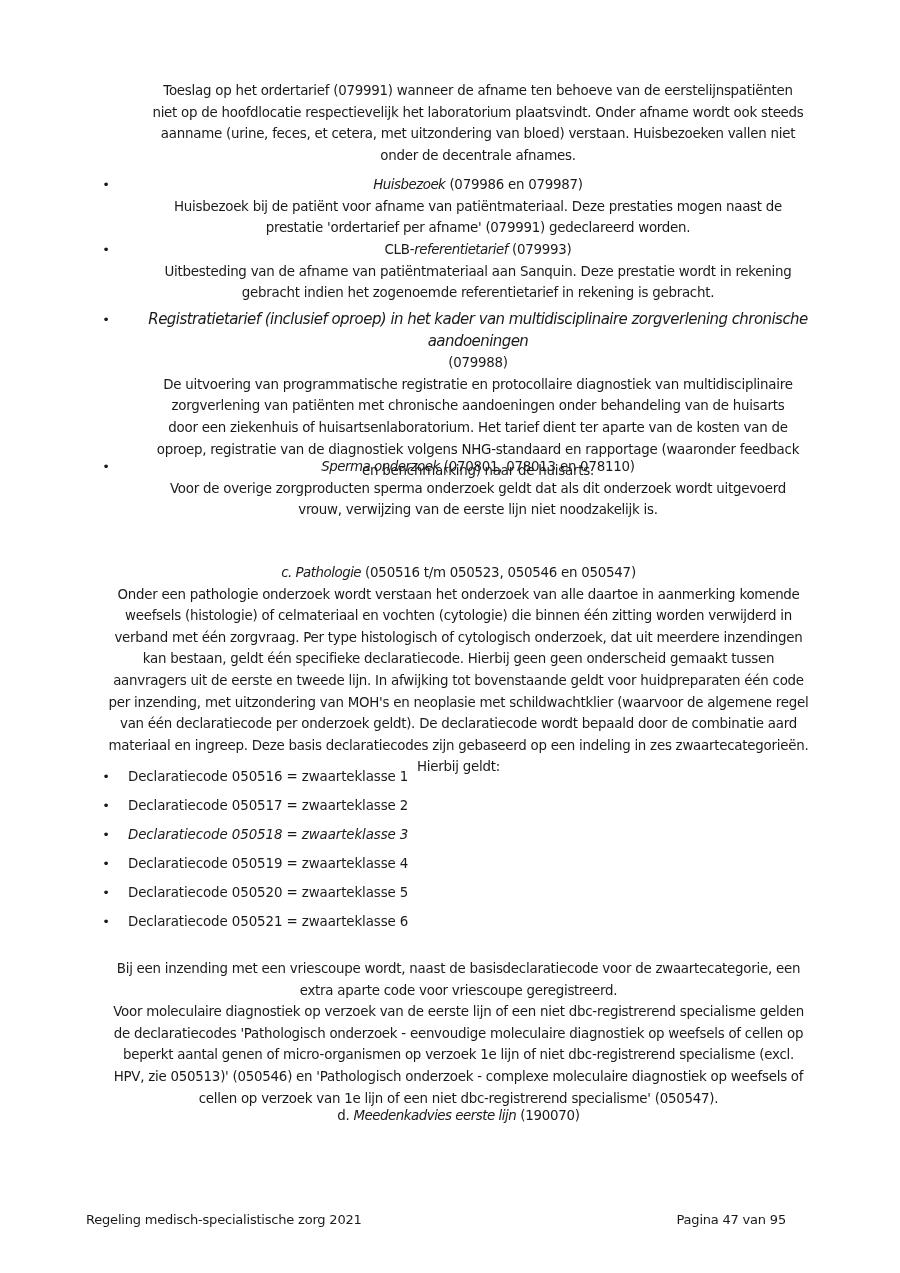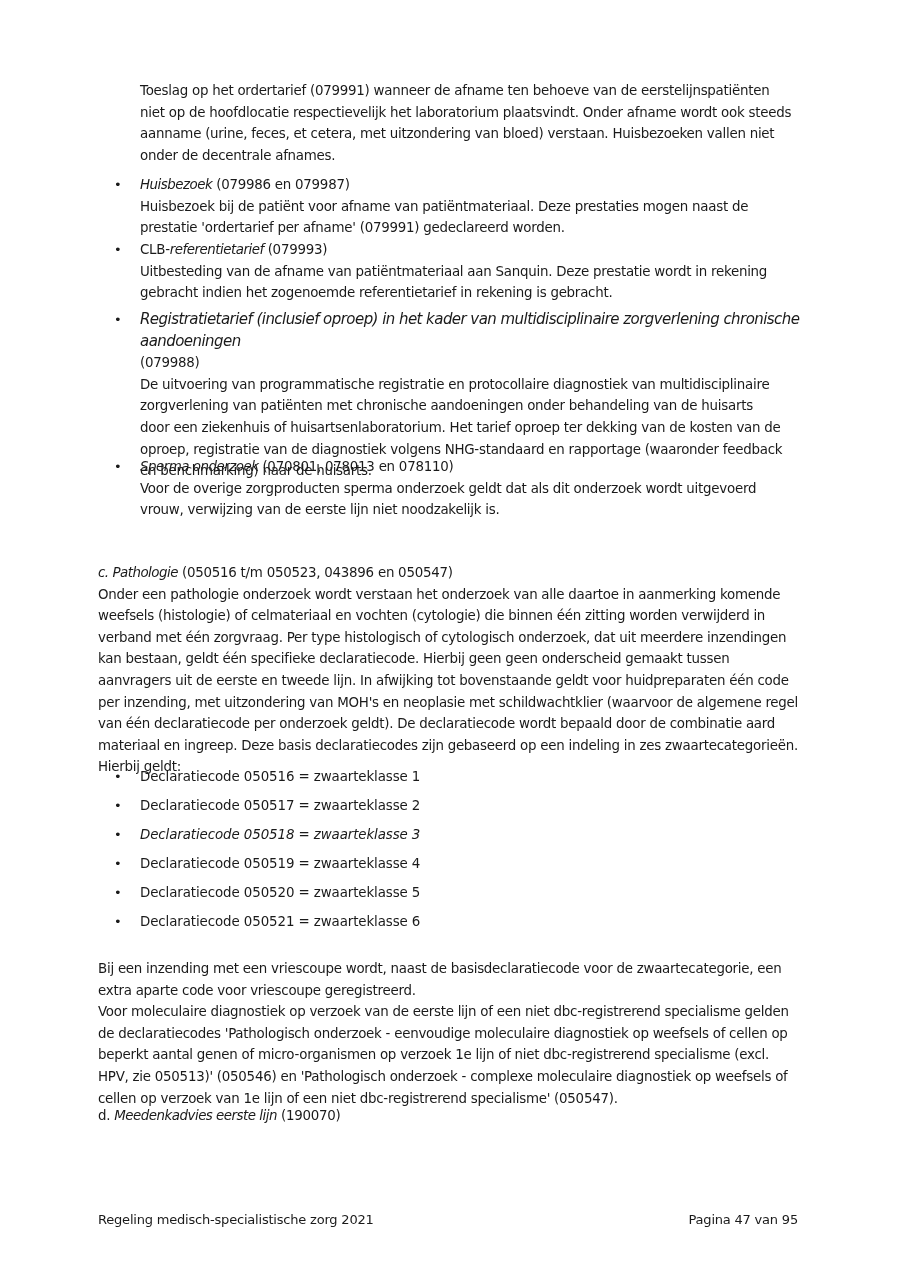--- a/index.html
+++ b/index.html
@@ -1,21 +1,21 @@
 <!DOCTYPE html>
 <html><head>
 <meta charset="utf-8">
 <style>
   html, body { margin: 0; padding: 0; background: #ffffff; }
   body {
     width: 900px; height: 1273px; position: relative; overflow: hidden;
     font-family: "DejaVu Sans", "Liberation Sans", sans-serif;
     color: #1a1a1a;
   }
-  .page { position: absolute; left: 12px; top: 0; width: 864px; height: 1273px; }
+  .page { position: absolute; left: 0; top: 0; width: 864px; height: 1273px; text-align: center; }
   .txt { font-size: 13.4px; line-height: 21.6px; letter-spacing: -0.25px; }
   .block { position: absolute; left: 128px; width: 700px; }
   .para { position: absolute; left: 86px; width: 745px; }
   .bullet {
     position: absolute; left: 102px; width: 8px; font-size: 13px; line-height: 21.6px;
   }
   .it { font-style: italic; letter-spacing: -0.5px; }
   .li-item { position: absolute; left: 128px; font-size: 13.4px; line-height: 21.6px; letter-spacing: -0.1px; }
   .footer { position: absolute; top: 1211px; font-size: 13px; line-height: 18px; letter-spacing: -0.2px; }
 </style>
@@ -44,34 +44,34 @@
     <div>Uitbesteding van de afname van patiëntmateriaal aan Sanquin. Deze prestatie wordt in rekening</div>
     <div>gebracht indien het zogenoemde referentietarief in rekening is gebracht.</div>
   </div>
 
   <span class="bullet" style="top:309px;">•</span>
   <div class="block txt" style="top:309px;">
     <div class="it" style="font-size:15px; letter-spacing:-0.55px;">Registratietarief (inclusief oproep) in het kader van multidisciplinaire zorgverlening chronische aandoeningen</div>
     <div>(079988)</div>
     <div>De uitvoering van programmatische registratie en protocollaire diagnostiek van multidisciplinaire</div>
     <div>zorgverlening van patiënten met chronische aandoeningen onder behandeling van de huisarts</div>
-    <div>door een ziekenhuis of huisartsenlaboratorium. Het tarief oproep ter dekking van de kosten van de</div>
+    <div>door een ziekenhuis of huisartsenlaboratorium. Het tarief dient ter aparte van de kosten van de</div>
     <div>oproep, registratie van de diagnostiek volgens NHG-standaard en rapportage (waaronder feedback</div>
     <div>en benchmarking) naar de huisarts.</div>
   </div>
 
   <span class="bullet" style="top:456px;">•</span>
   <div class="block txt" style="top:456px;">
     <div><span class="it">Sperma onderzoek</span><span> (070801, 078013 en 078110)</span></div>
     <div>Voor de overige zorgproducten sperma onderzoek geldt dat als dit onderzoek wordt uitgevoerd</div>
     <div>vrouw, verwijzing van de eerste lijn niet noodzakelijk is.</div>
   </div>
 
   <div class="para txt" style="top:562px;">
-    <div><span class="it">c. Pathologie</span><span> (050516 t/m 050523, 043896 en 050547)</span></div>
+    <div><span class="it">c. Pathologie</span><span> (050516 t/m 050523, 050546 en 050547)</span></div>
     <div>Onder een pathologie onderzoek wordt verstaan het onderzoek van alle daartoe in aanmerking komende</div>
     <div>weefsels (histologie) of celmateriaal en vochten (cytologie) die binnen één zitting worden verwijderd in</div>
     <div>verband met één zorgvraag. Per type histologisch of cytologisch onderzoek, dat uit meerdere inzendingen</div>
     <div>kan bestaan, geldt één specifieke declaratiecode. Hierbij geen geen onderscheid gemaakt tussen</div>
     <div>aanvragers uit de eerste en tweede lijn. In afwijking tot bovenstaande geldt voor huidpreparaten één code</div>
     <div>per inzending, met uitzondering van MOH's en neoplasie met schildwachtklier (waarvoor de algemene regel</div>
     <div>van één declaratiecode per onderzoek geldt). De declaratiecode wordt bepaald door de combinatie aard</div>
     <div>materiaal en ingreep. Deze basis declaratiecodes zijn gebaseerd op een indeling in zes zwaartecategorieën.</div>
     <div>Hierbij geldt:</div>
   </div>

